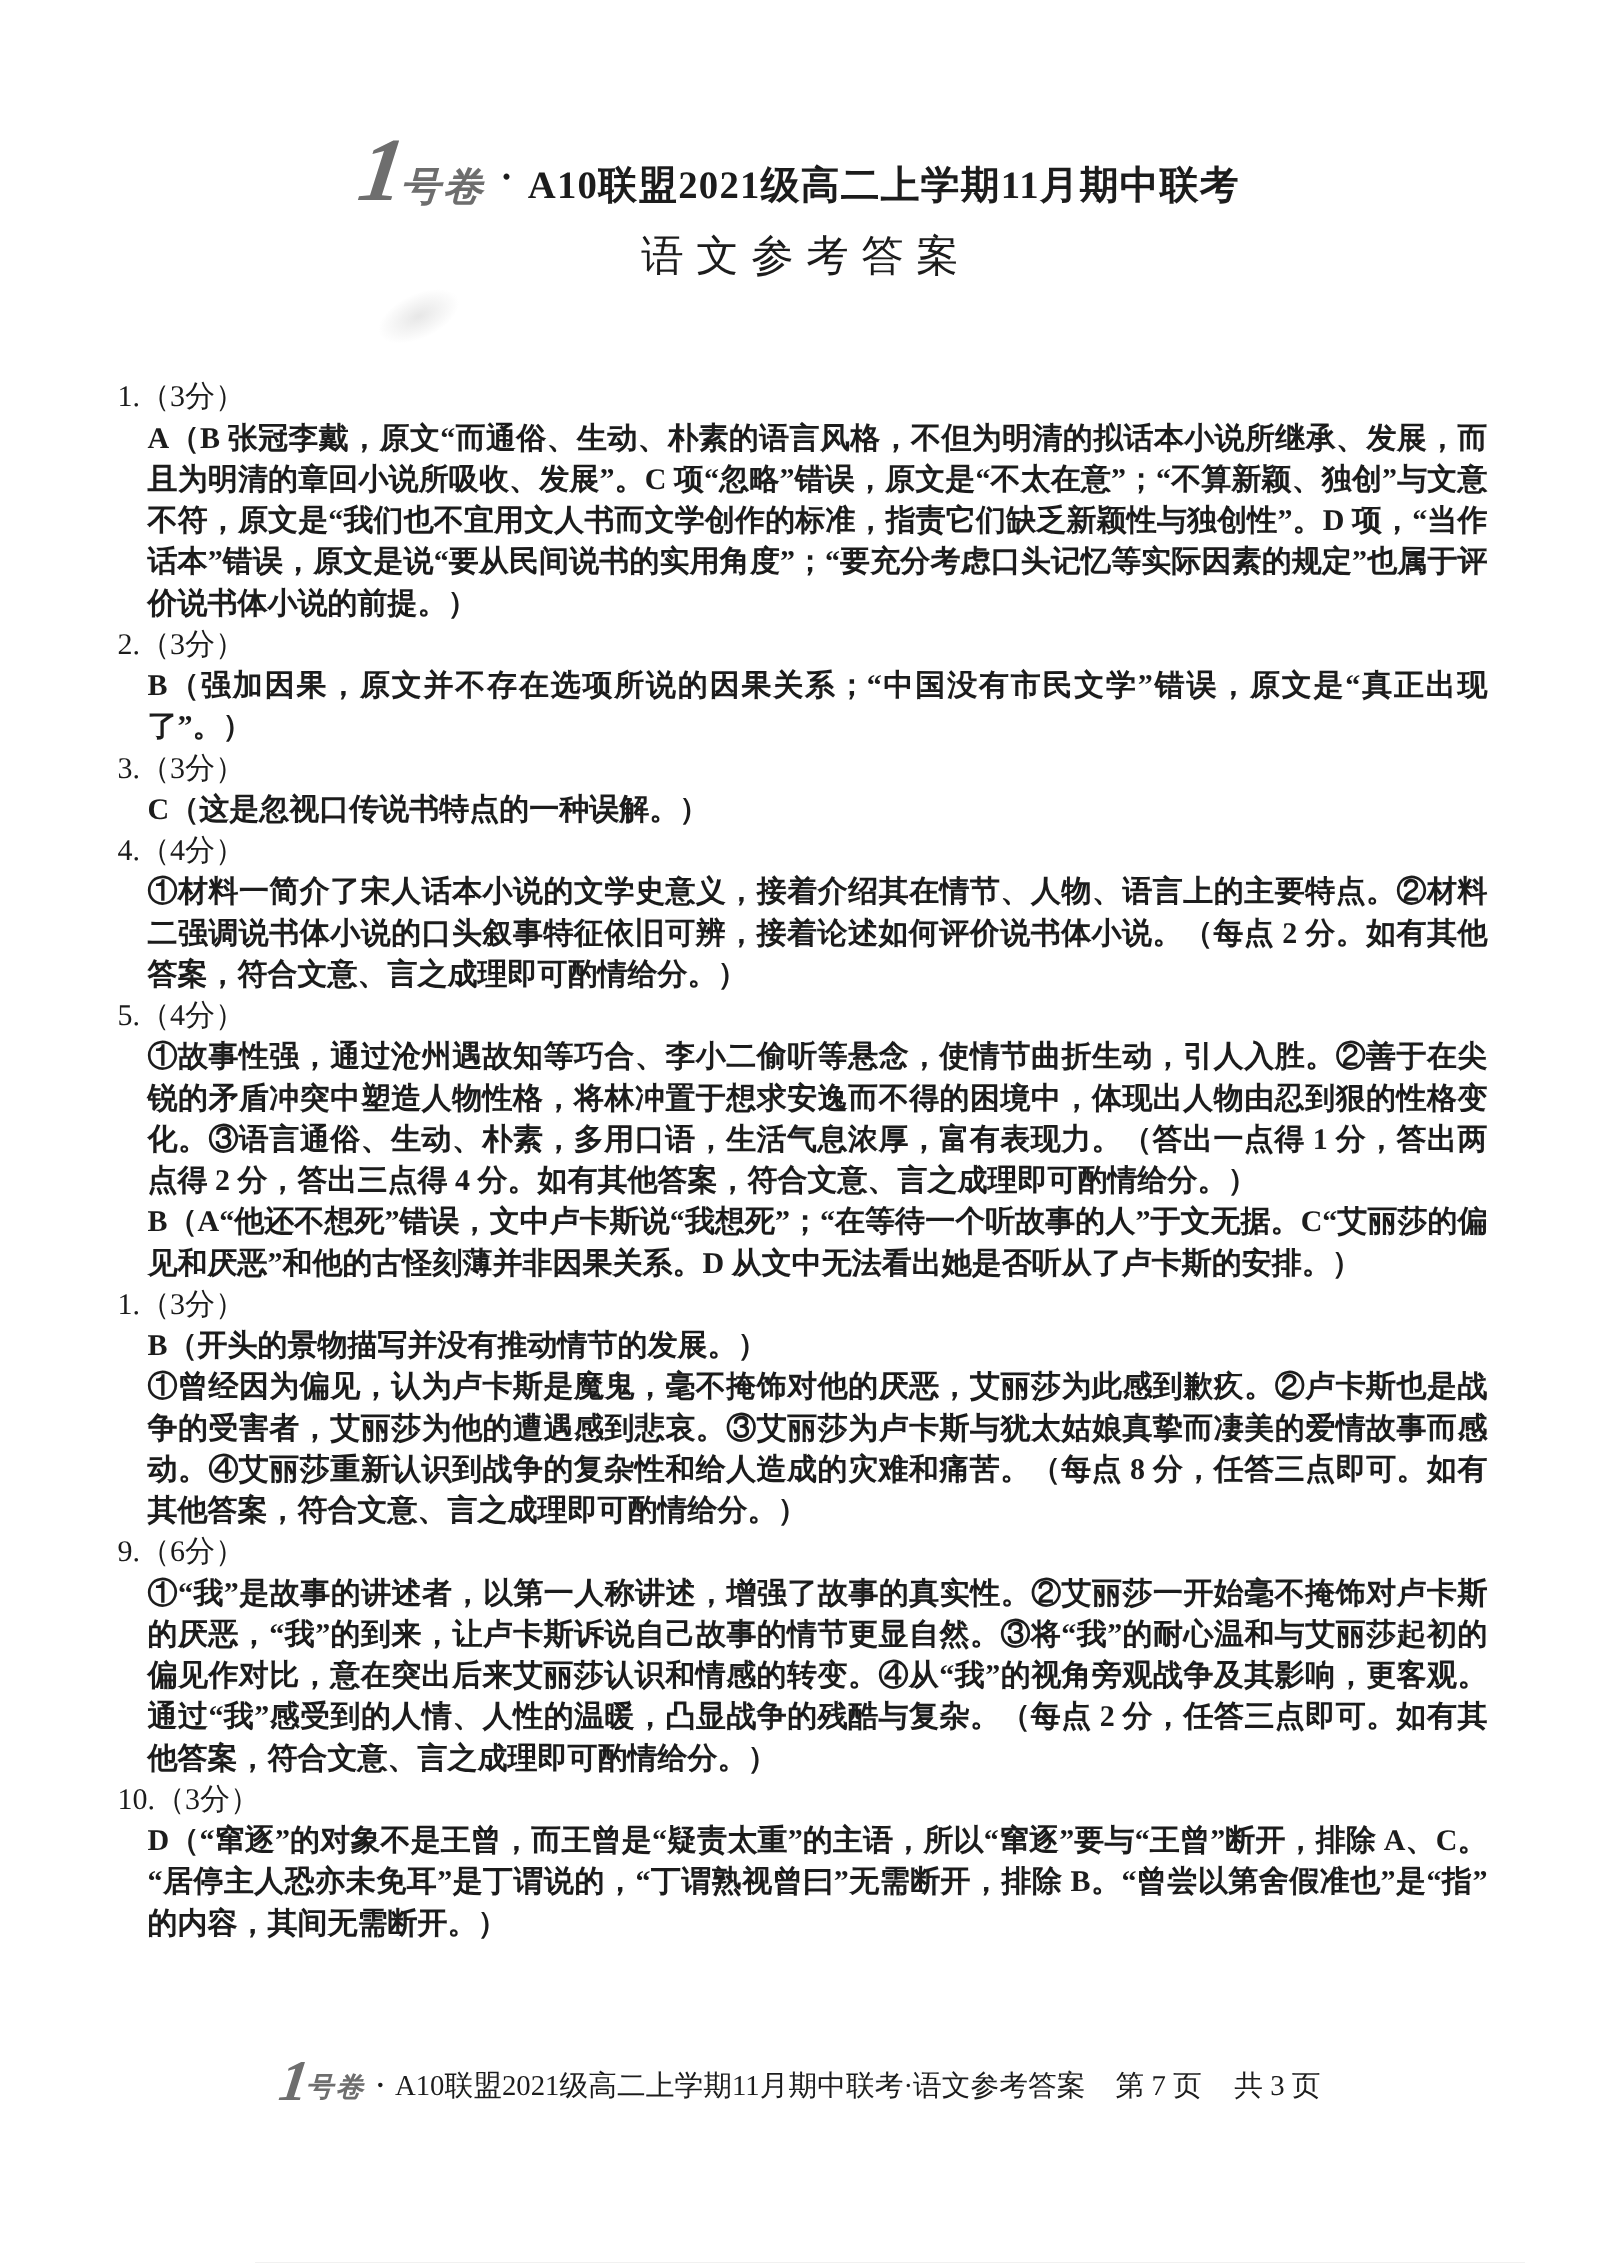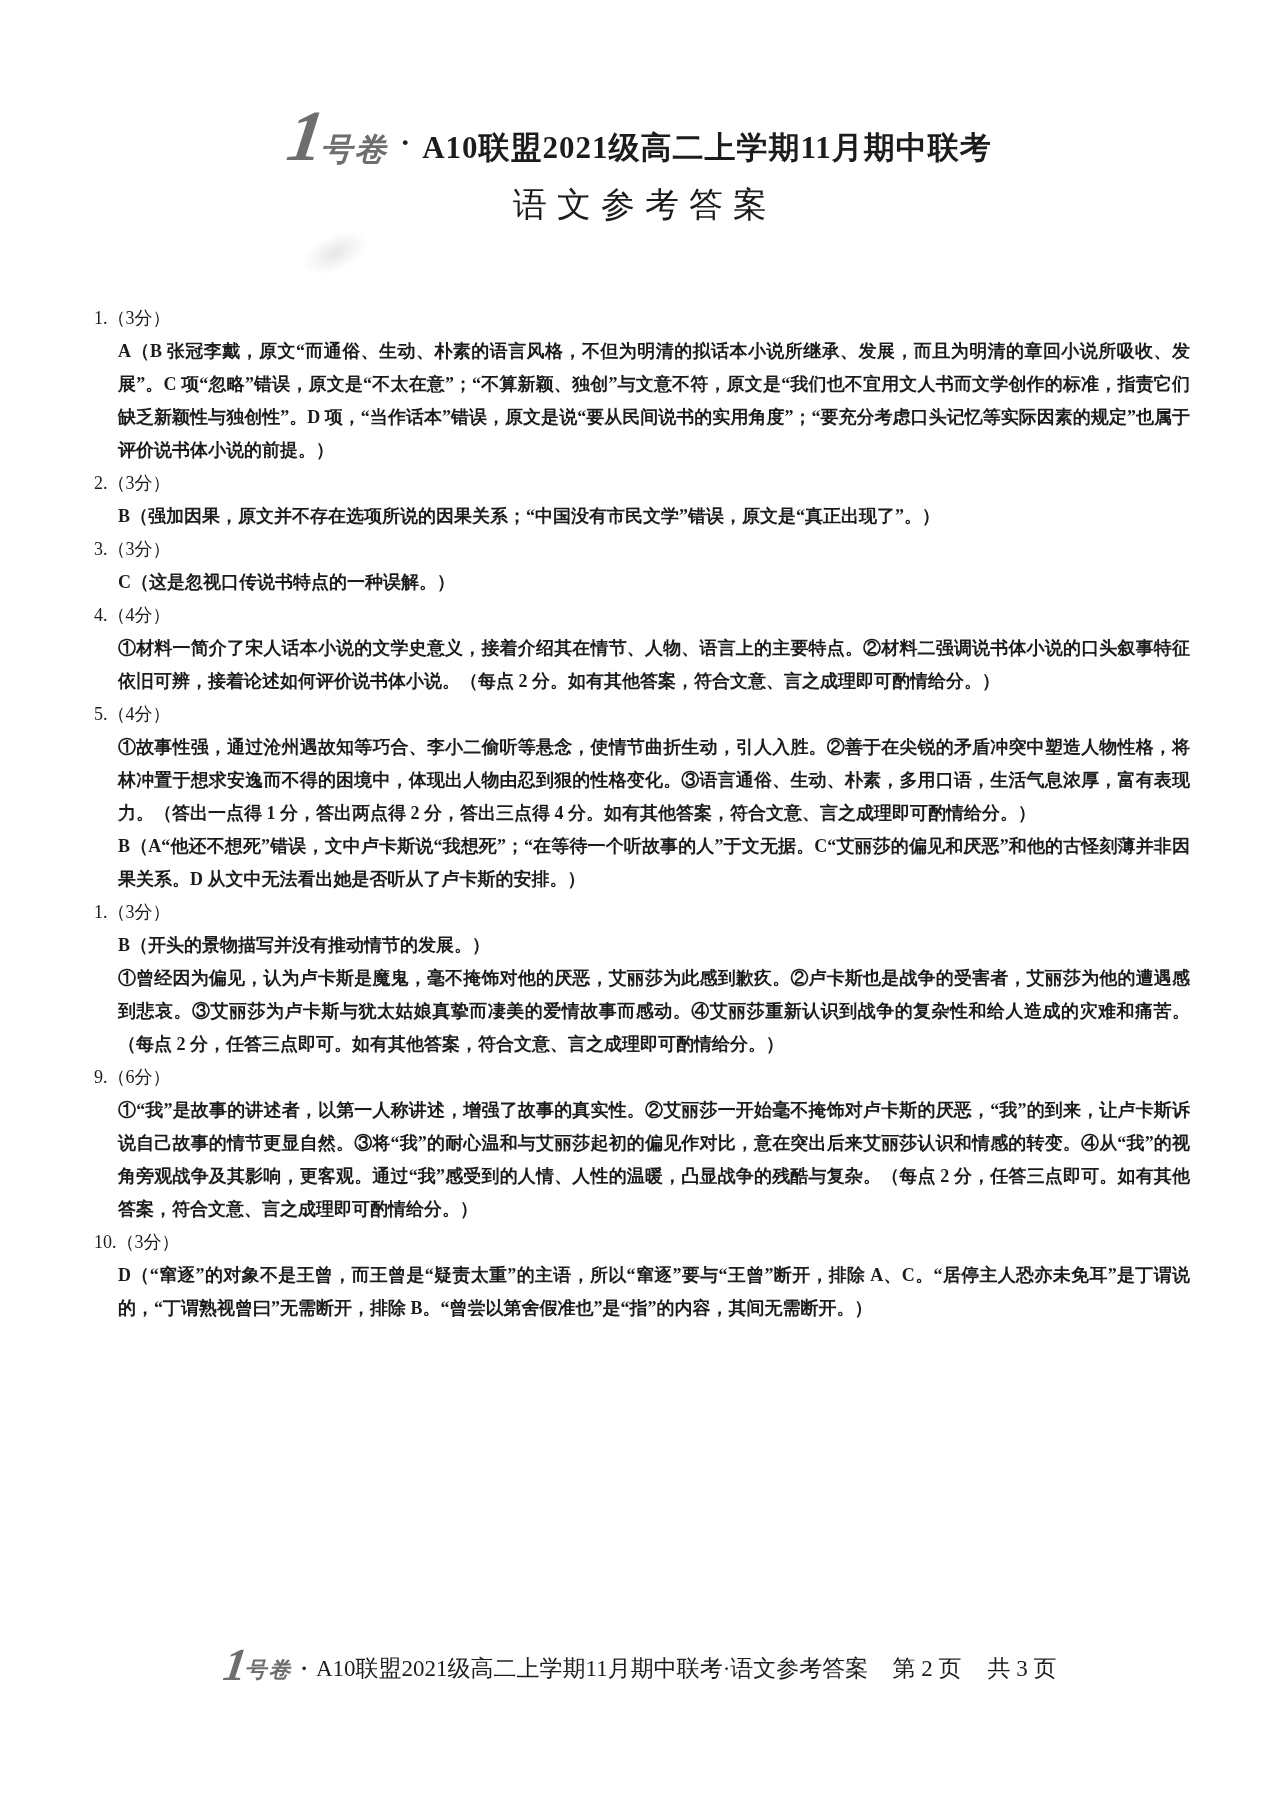--- a/index.html
+++ b/index.html
@@ -79,21 +79,21 @@
     margin: 13px 0 0 0;
     font-size: 34px;
     font-weight: normal;
     letter-spacing: 10px;
     text-indent: 10px; 
   }
 
   
   .answers {
     margin: 74px 90px 11px 94px;
-    font-size: 18px;
+    font-size: 24px;
     line-height: 33px;
     text-align: justify;
   }
   .item-head {
     white-space: nowrap;
   }
   .item-body {
     margin: 0 0 0 24px;
     text-align: justify;
     font-weight: bold;
@@ -175,36 +175,36 @@
         <p class="item-body">①故事性强，通过沧州遇故知等巧合、李小二偷听等悬念，使情节曲折生动，引人入胜。②善于在尖锐的矛盾冲突中塑造人物性格，将林冲置于想求安逸而不得的困境中，体现出人物由忍到狠的性格变化。③语言通俗、生动、朴素，多用口语，生活气息浓厚，富有表现力。（答出一点得 1 分，答出两点得 2 分，答出三点得 4 分。如有其他答案，符合文意、言之成理即可酌情给分。）</p>
       </div>
       <div class="item">
         <p class="item-body">B（A“他还不想死”错误，文中卢卡斯说“我想死”；“在等待一个听故事的人”于文无据。C“艾丽莎的偏见和厌恶”和他的古怪刻薄并非因果关系。D 从文中无法看出她是否听从了卢卡斯的安排。）</p>
       </div>
       <div class="item">
         <div class="item-head">1.（3分）</div>
         <p class="item-body">B（开头的景物描写并没有推动情节的发展。）</p>
       </div>
       <div class="item">
-        <p class="item-body">①曾经因为偏见，认为卢卡斯是魔鬼，毫不掩饰对他的厌恶，艾丽莎为此感到歉疚。②卢卡斯也是战争的受害者，艾丽莎为他的遭遇感到悲哀。③艾丽莎为卢卡斯与犹太姑娘真挚而凄美的爱情故事而感动。④艾丽莎重新认识到战争的复杂性和给人造成的灾难和痛苦。（每点 2 分，任答三点即可。如有其他答案，符合文意、言之成理即可酌情给分。）</p>
+        <p class="item-body">①曾经因为偏见，认为卢卡斯是魔鬼，毫不掩饰对他的厌恶，艾丽莎为此感到歉疚。②卢卡斯也是战争的受害者，艾丽莎为他的遭遇感到悲哀。③艾丽莎为卢卡斯与犹太姑娘真挚而凄美的爱情故事而感动。④艾丽莎重新认识到战争的复杂性和给人造成的灾难和痛苦。（每点 8 分，任答三点即可。如有其他答案，符合文意、言之成理即可酌情给分。）</p>
       </div>
       <div class="item">
         <div class="item-head">9.（6分）</div>
         <p class="item-body">①“我”是故事的讲述者，以第一人称讲述，增强了故事的真实性。②艾丽莎一开始毫不掩饰对卢卡斯的厌恶，“我”的到来，让卢卡斯诉说自己故事的情节更显自然。③将“我”的耐心温和与艾丽莎起初的偏见作对比，意在突出后来艾丽莎认识和情感的转变。④从“我”的视角旁观战争及其影响，更客观。通过“我”感受到的人情、人性的温暖，凸显战争的残酷与复杂。（每点 2 分，任答三点即可。如有其他答案，符合文意、言之成理即可酌情给分。）</p>
       </div>
       <div class="item">
         <div class="item-head">10.（3分）</div>
         <p class="item-body">D（“窜逐”的对象不是王曾，而王曾是“疑责太重”的主语，所以“窜逐”要与“王曾”断开，排除 A、C。“居停主人恐亦未免耳”是丁谓说的，“丁谓熟视曾曰”无需断开，排除 B。“曾尝以第舍假准也”是“指”的内容，其间无需断开。）</p>
       </div>
     </div>
 
   <div class="footer">
     <span class="brand-logo">
         <span class="numeral">1</span>
         <span class="suffix">号卷</span>
       </span>
     <span class="title-sep">·</span>
     <span class="footer-text">A10联盟2021级高二上学期11月期中联考·语文参考答案</span>
-    <span class="footer-page">第 2 页</span>
+    <span class="footer-page">第 7 页</span>
     <span class="footer-total">共 3 页</span>
   </div>
 
 </div>
 
 </body></html>

